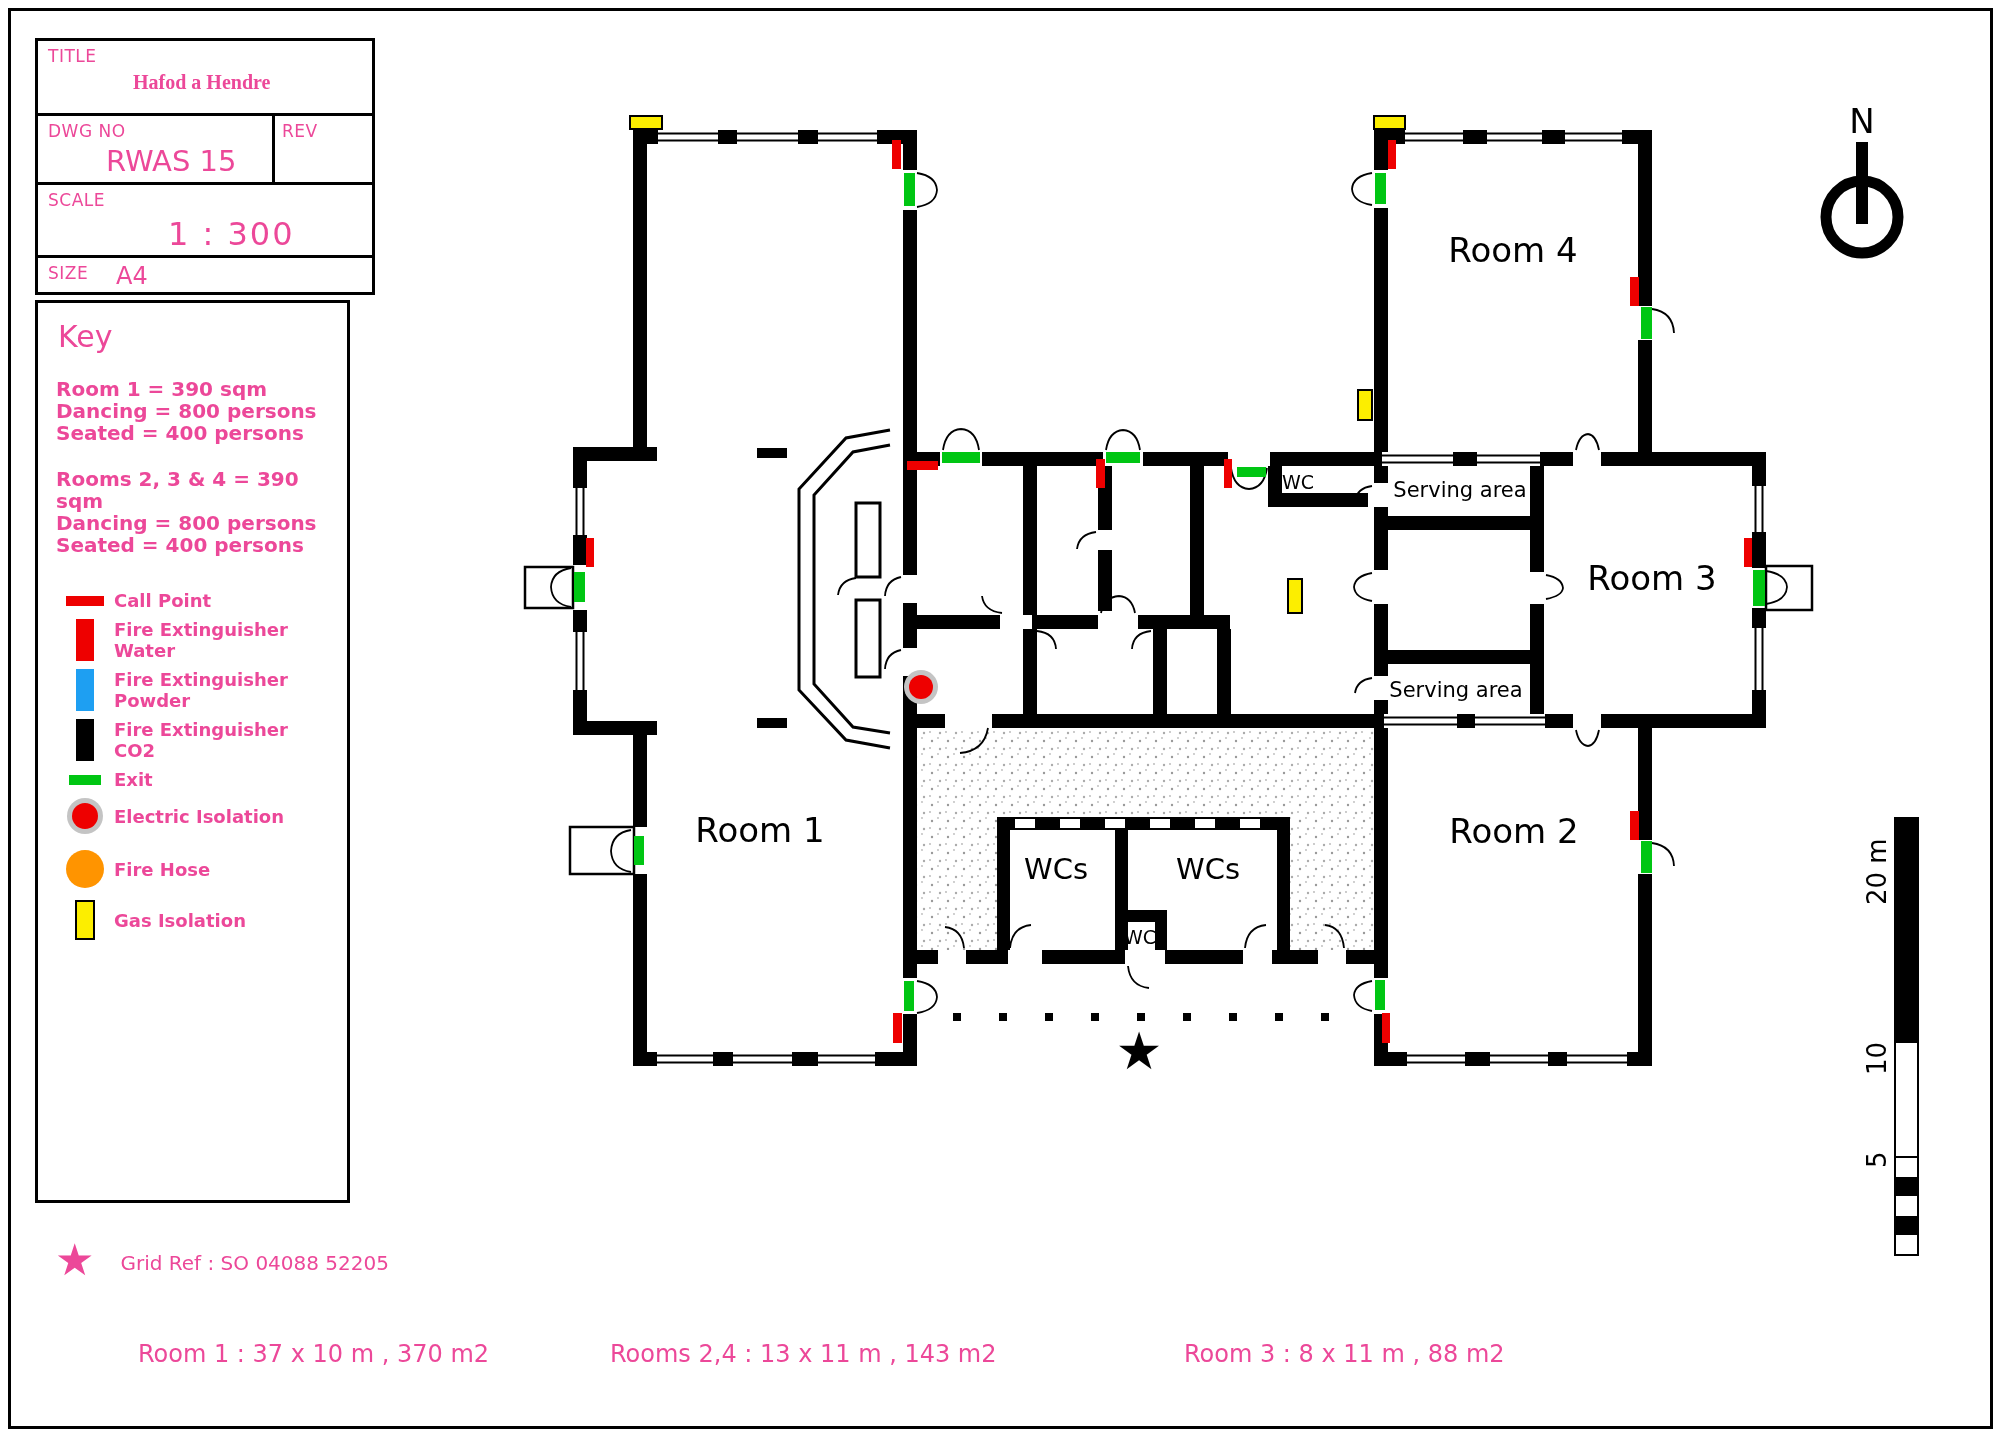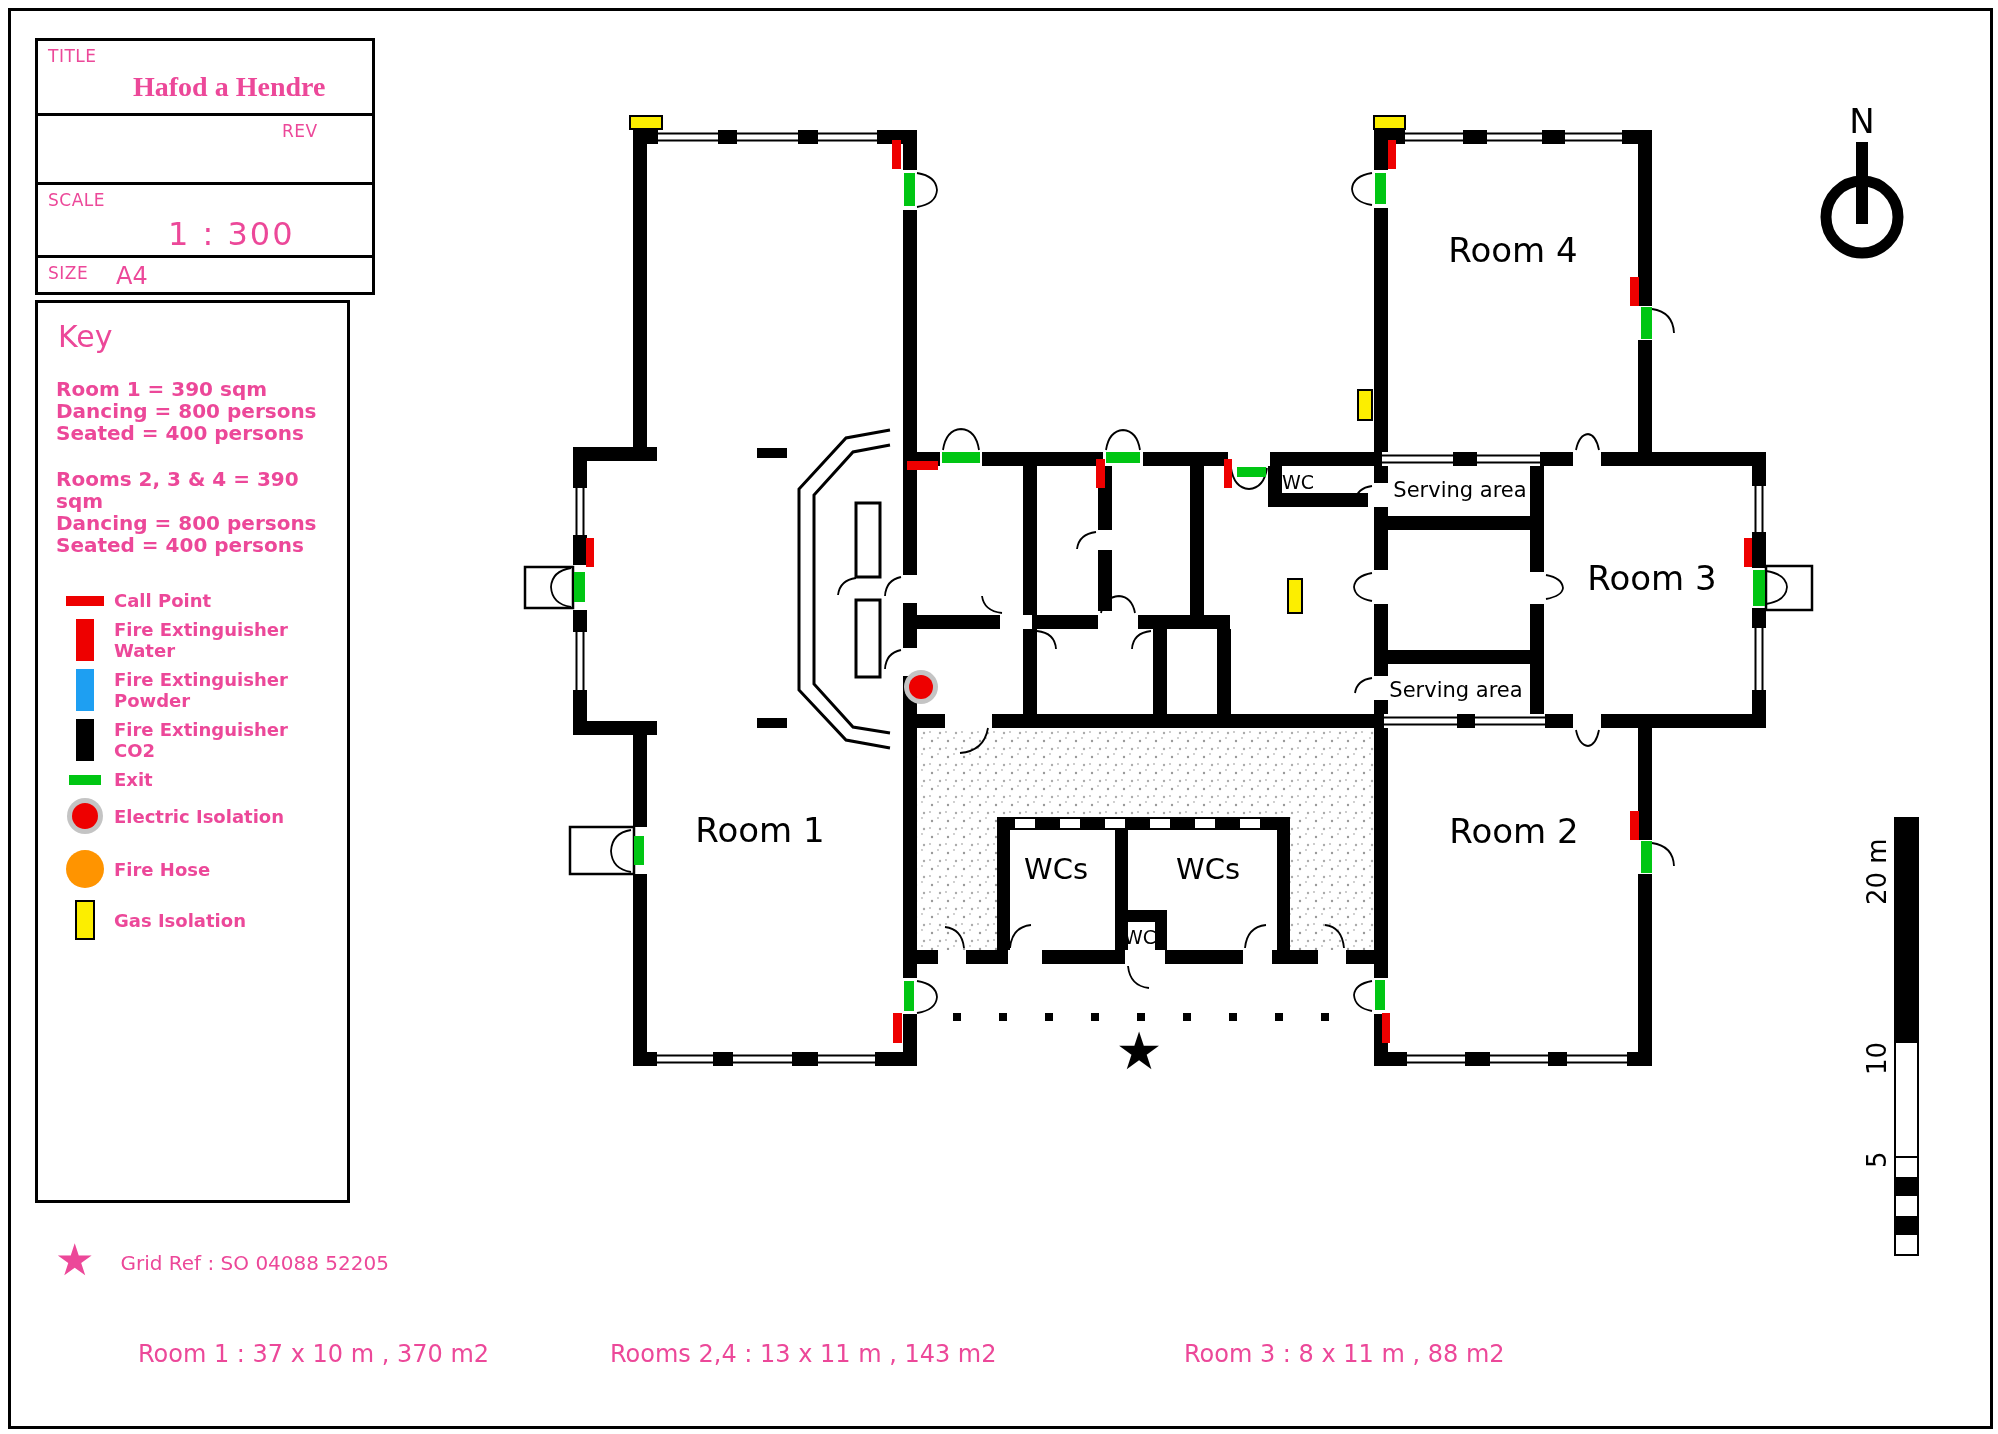--- a/index.html
+++ b/index.html
@@ -7,21 +7,21 @@
         font-family:"DejaVu Sans",sans-serif;color:#ec4899;}
   .abs{position:absolute;}
   #page-frame{left:8px;top:8px;width:1979px;height:1415px;border:3px solid #000;}
   
   #title-block{left:35px;top:38px;width:334px;border:3px solid #000;background:#fff;}
   .tb-row{position:relative;border-top:3px solid #000;}
   .tb-row:first-child{border-top:none;}
   .tb-lbl{position:absolute;left:10px;top:5px;font-size:17px;letter-spacing:.5px;}
   #tb-title-row{height:72px;}
   #tb-title-val{position:absolute;left:95px;top:30px;font-family:"Liberation Serif","DejaVu Serif",serif;
-                font-weight:bold;font-size:28px;}
+                font-weight:bold;font-size:20px;}
   #tb-dwg-row{height:66px;}
   #tb-dwg-cell{position:absolute;left:0;top:0;width:234px;height:100%;border-right:3px solid #000;}
   #tb-dwg-val{position:absolute;left:68px;top:28px;font-size:29px;}
   #tb-rev-cell{position:absolute;left:234px;top:0;right:0;height:100%;}
   #tb-scale-row{height:70px;}
   #tb-scale-val{position:absolute;left:130px;top:30px;font-size:32px;letter-spacing:2px;}
   #tb-size-row{height:34px;}
   #tb-size-val{position:absolute;left:78px;top:4px;font-size:24px;}
   
   #key-panel{left:35px;top:300px;width:315px;height:903px;border:3px solid #000;background:#fff;
@@ -64,20 +64,24 @@
 
 <div id="page">
   <div id="page-frame" class="abs"></div>
 
   <div id="title-block" class="abs">
     <div class="tb-row" id="tb-title-row">
       <span class="tb-lbl">TITLE</span>
       <span id="tb-title-val">Hafod a Hendre</span>
     </div>
     <div class="tb-row" id="tb-dwg-row">
+      <div id="tb-dwg-cell">
+        <span class="tb-lbl">DWG NO</span>
+        <span id="tb-dwg-val">RWAS 15</span>
+      </div>
       <div id="tb-rev-cell">
         <span class="tb-lbl">REV</span>
       </div>
     </div>
     <div class="tb-row" id="tb-scale-row">
       <span class="tb-lbl">SCALE</span>
       <span id="tb-scale-val">1 : 300</span>
     </div>
     <div class="tb-row" id="tb-size-row">
       <span class="tb-lbl">SIZE</span>

